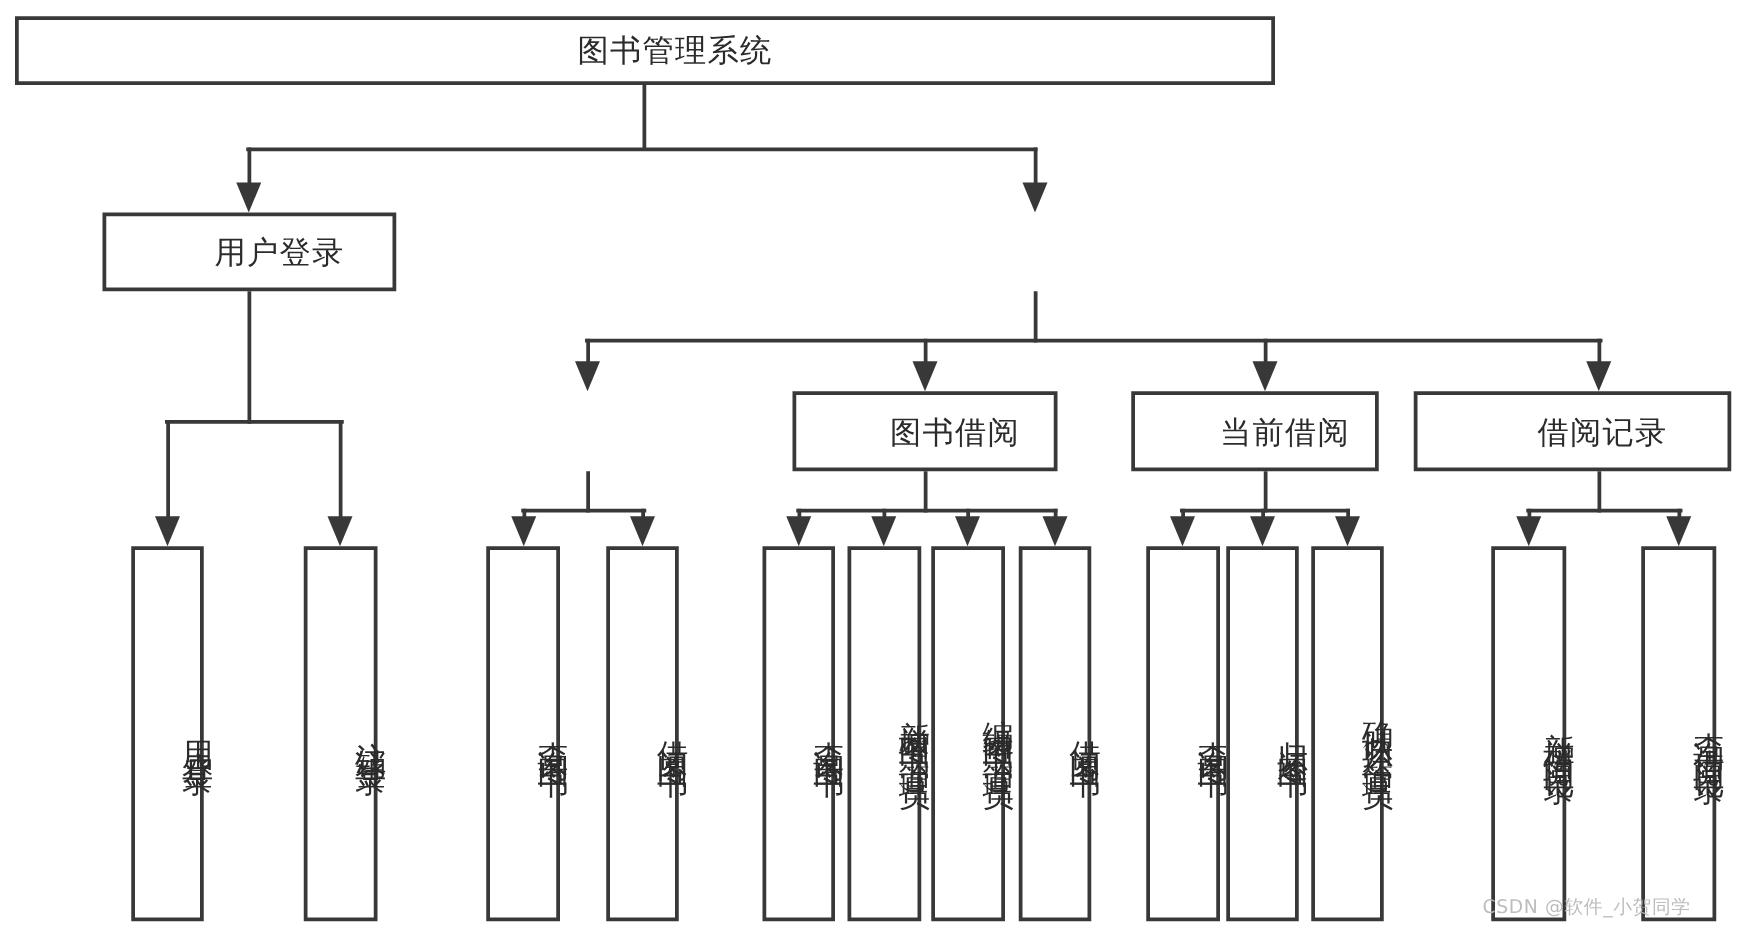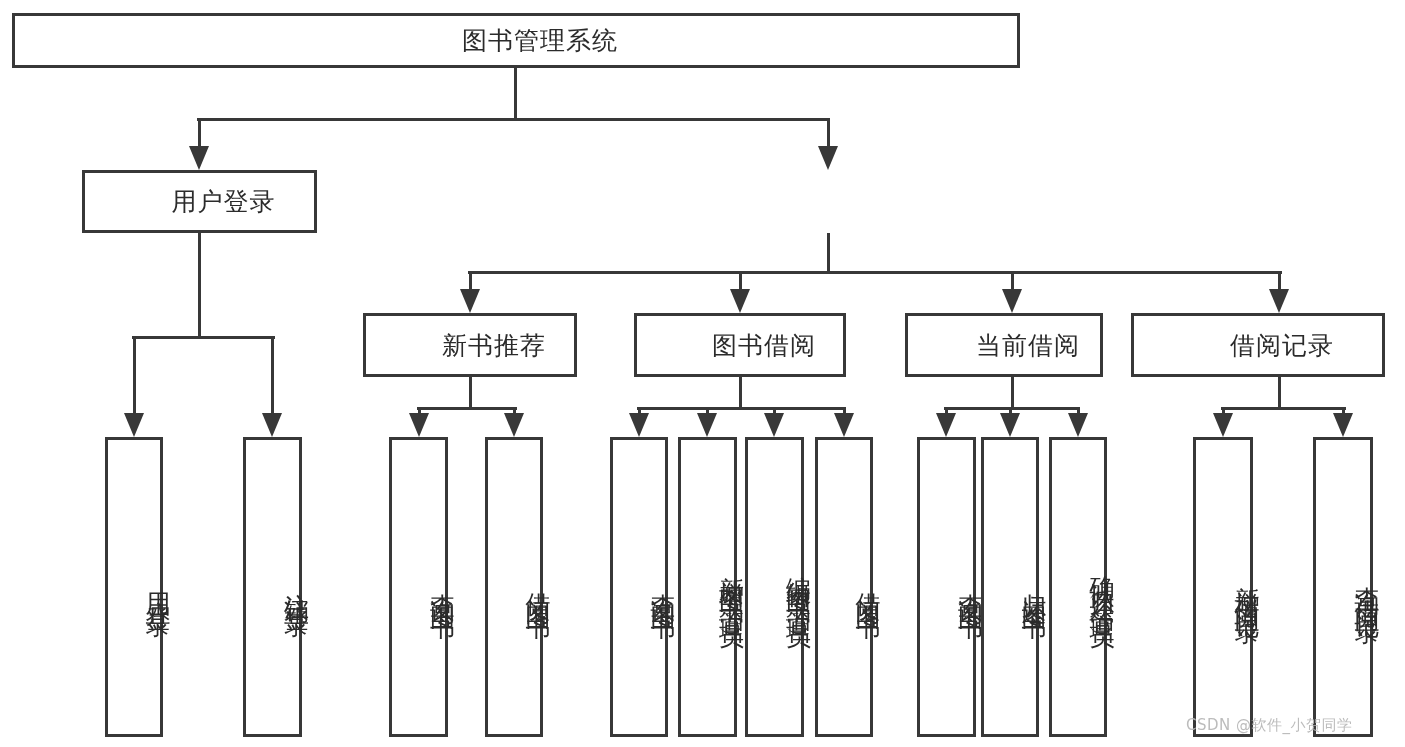--- a/index.html
+++ b/index.html
@@ -88,23 +88,20 @@
   <div class="hline" style="left:468px; top:271px; width:814px;"></div>
   <div class="vline" style="left:469px; top:271px; height:20px;"></div>
   <div class="vline" style="left:739px; top:271px; height:20px;"></div>
   <div class="vline" style="left:1011px; top:271px; height:20px;"></div>
   <div class="vline" style="left:1278px; top:271px; height:20px;"></div>
   <div class="arrow" style="left:460px; top:289px;"></div>
   <div class="arrow" style="left:730px; top:289px;"></div>
   <div class="arrow" style="left:1002px; top:289px;"></div>
   <div class="arrow" style="left:1269px; top:289px;"></div>
 
-  <div class="box hbox" style="left:363px; top:313px; width:214px; height:64px;">
-    <span>新书推荐</span>
-  </div>
   <div class="box hbox" style="left:634px; top:313px; width:212px; height:64px;text-align:right;">
     <span>图书借阅</span>
   </div>
   <div class="box hbox" style="left:905px; top:313px; width:198px; height:64px;">
     <span>当前借阅</span>
   </div>
   <div class="box hbox" style="left:1131px; top:313px; width:254px; height:64px;">
     <span>借阅记录</span>
   </div>
 

